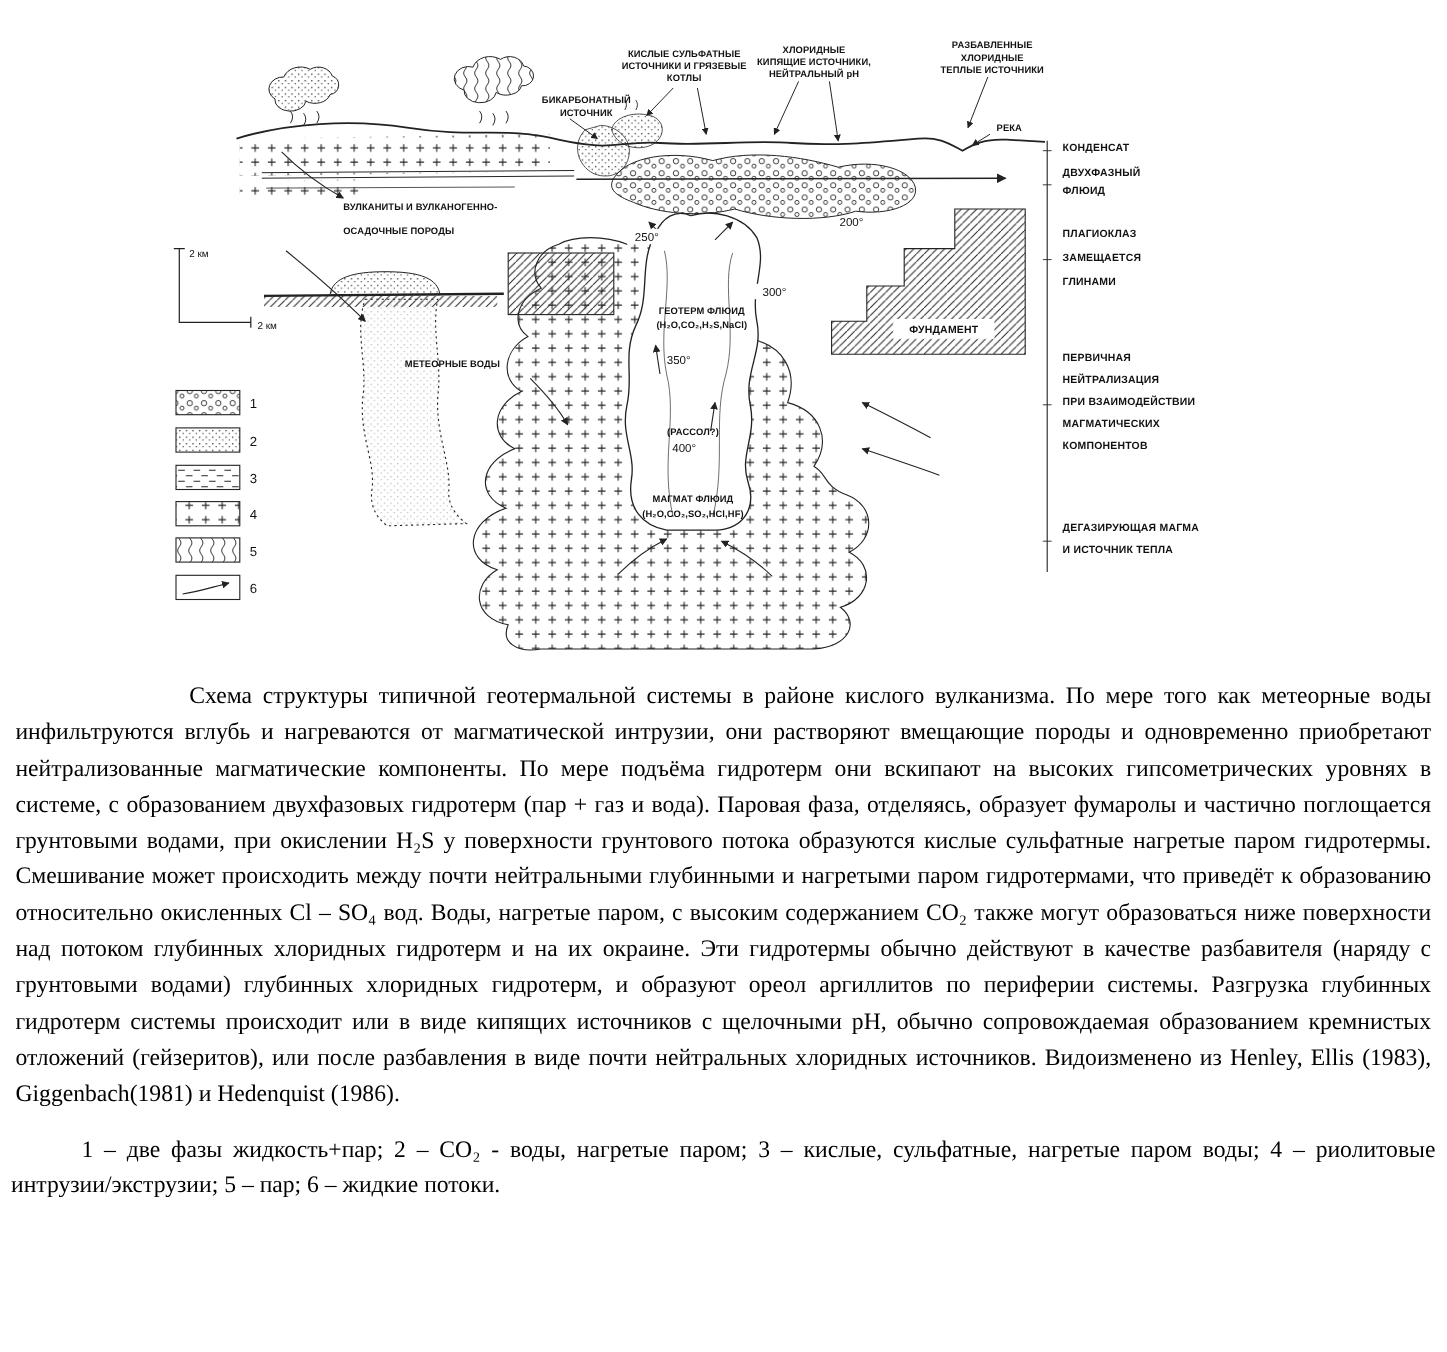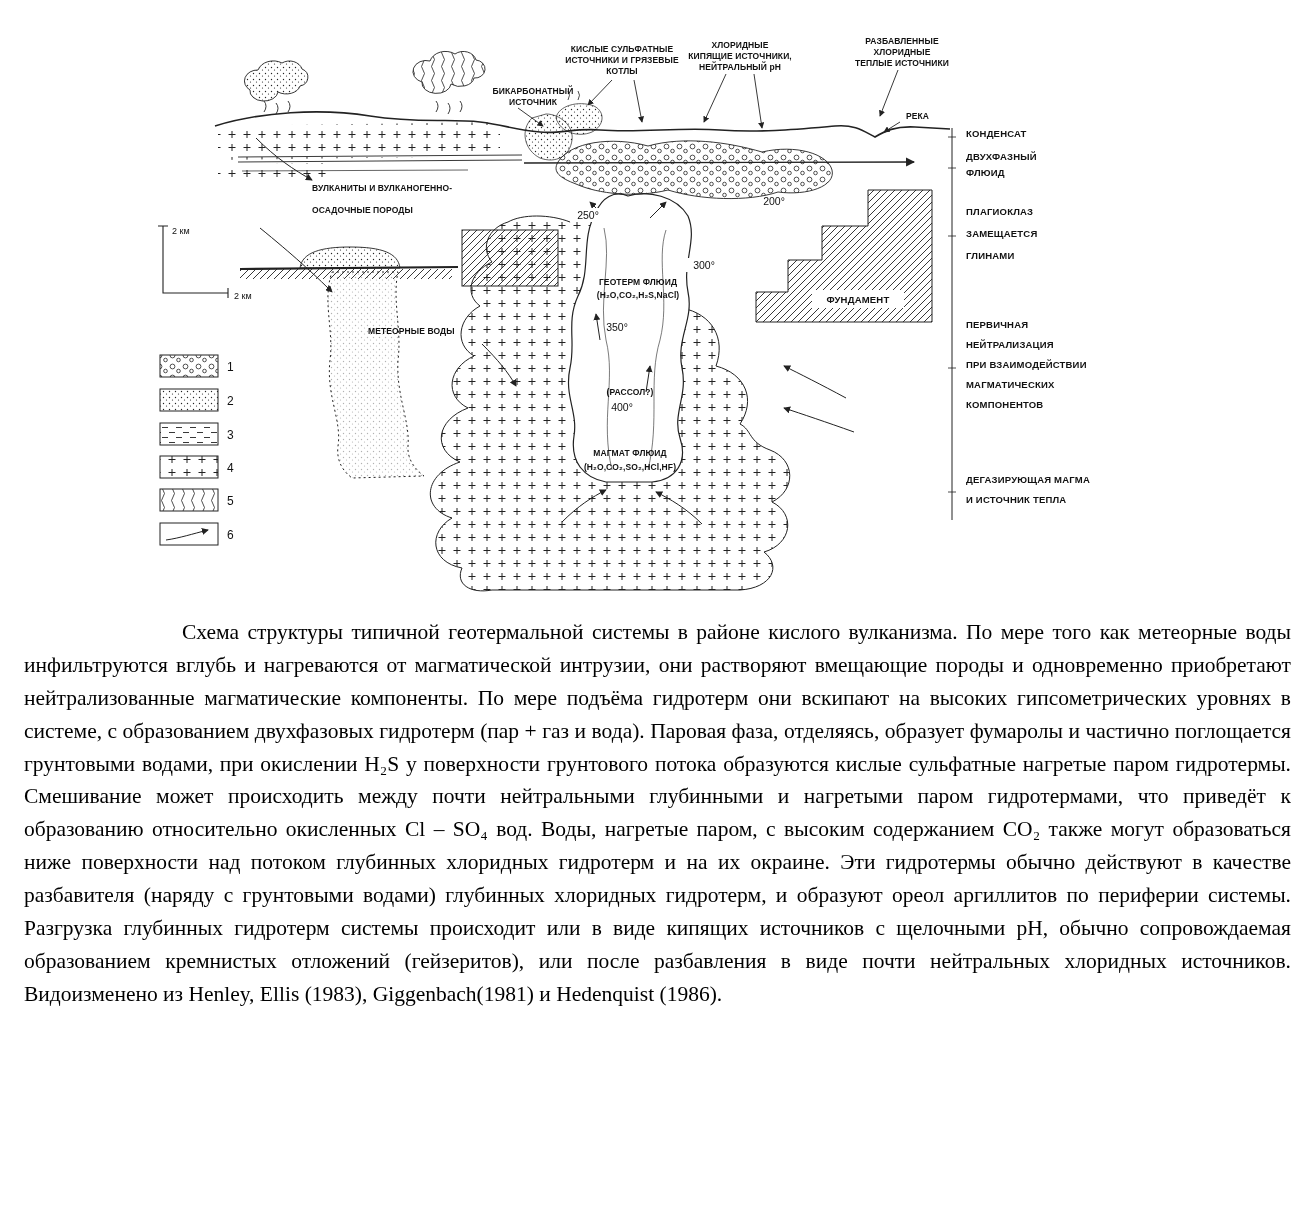--- a/index.html
+++ b/index.html
@@ -7,21 +7,21 @@
   .figure-wrap { width:1315px; height:600px; }
   svg { display:block; }
   svg text { font-family:"Liberation Sans", sans-serif; fill:#111; }
   .dlabel { font-size:9.5px; font-weight:bold; letter-spacing:.2px; }
   .dsmall { font-size:8.5px; font-weight:bold; letter-spacing:.1px; }
   .temp   { font-size:10.5px; font-weight:normal; }
   .scaletxt { font-size:9px; font-weight:normal; }
   .legnum { font-size:12px; font-weight:normal; }
   .caption {
     font-size:21.5px; line-height:1.53; text-align:justify;
-    padding:0 24px; margin:16px 0 0 0; text-indent:158px;
+    padding:0 14px; margin:16px 0 0 0; text-indent:158px;
   }
   .legend-caption {
     font-size:21.5px; line-height:1.5; text-align:justify;
     padding:0 10px; margin:18px 0 20px 0; text-indent:64px;
   }
 </style>
 </head>
 <body>
 
 <div class="page">
@@ -221,14 +221,15 @@
 
         <rect x="160" y="523" width="58" height="22" fill="#fff" stroke="#222" stroke-width="1"></rect>
         <path d="M166,540 C180,538 192,534 208,530" stroke="#222" stroke-width="1" fill="none" marker-end="url(#ah)"></path>
         <text class="legnum" x="227" y="539">6</text>
       </g>
     </svg>
   </div>
 
   <p class="caption">Схема структуры типичной геотермальной системы в районе кислого вулканизма. По мере того как метеорные воды инфильтруются вглубь и нагреваются от магматической интрузии, они растворяют вмещающие породы и одновременно приобретают нейтрализованные магматические компоненты. По мере подъёма гидротерм они вскипают на высоких гипсометрических уровнях в системе, с образованием двухфазовых гидротерм (пар + газ и вода). Паровая фаза, отделяясь, образует фумаролы и частично поглощается грунтовыми водами, при окислении H₂S у поверхности грунтового потока образуются кислые сульфатные нагретые паром гидротермы. Смешивание может происходить между почти нейтральными глубинными и нагретыми паром гидротермами, что приведёт к образованию относительно окисленных Cl – SO₄ вод. Воды, нагретые паром, с высоким содержанием CO₂ также могут образоваться ниже поверхности над потоком глубинных хлоридных гидротерм и на их окраине. Эти гидротермы обычно действуют в качестве разбавителя (наряду с грунтовыми водами) глубинных хлоридных гидротерм, и образуют ореол аргиллитов по периферии системы. Разгрузка глубинных гидротерм системы происходит или в виде кипящих источников с щелочными pH, обычно сопровождаемая образованием кремнистых отложений (гейзеритов), или после разбавления в виде почти нейтральных хлоридных источников. Видоизменено из Henley, Ellis (1983), Giggenbach(1981) и Hedenquist (1986).</p>
 
+  <p class="legend-caption">1 – две фазы жидкость+пар;  2 – CO₂ - воды, нагретые паром;  3 – кислые, сульфатные, нагретые паром воды;  4 – риолитовые интрузии/экструзии;  5 – пар;  6 – жидкие потоки.</p>
 
 </div>
 
 </body></html>

